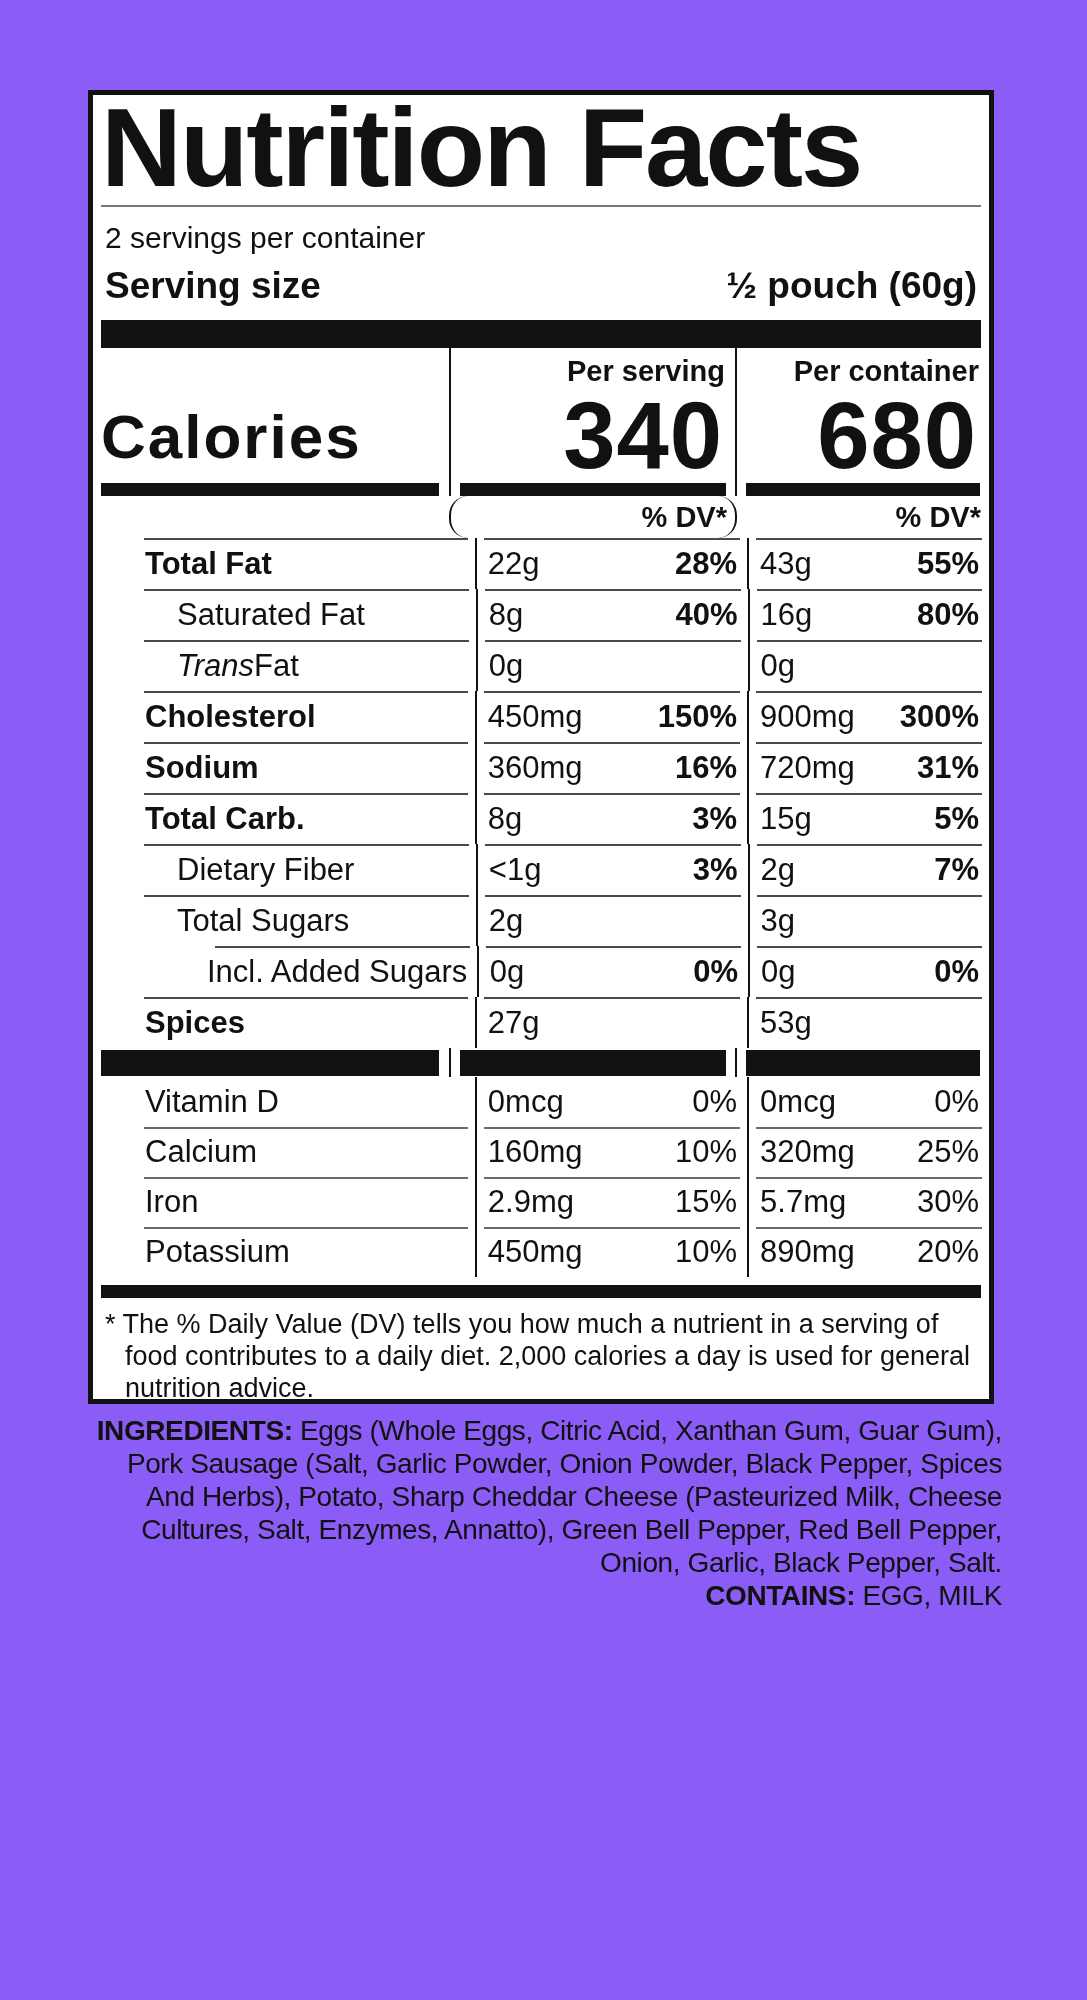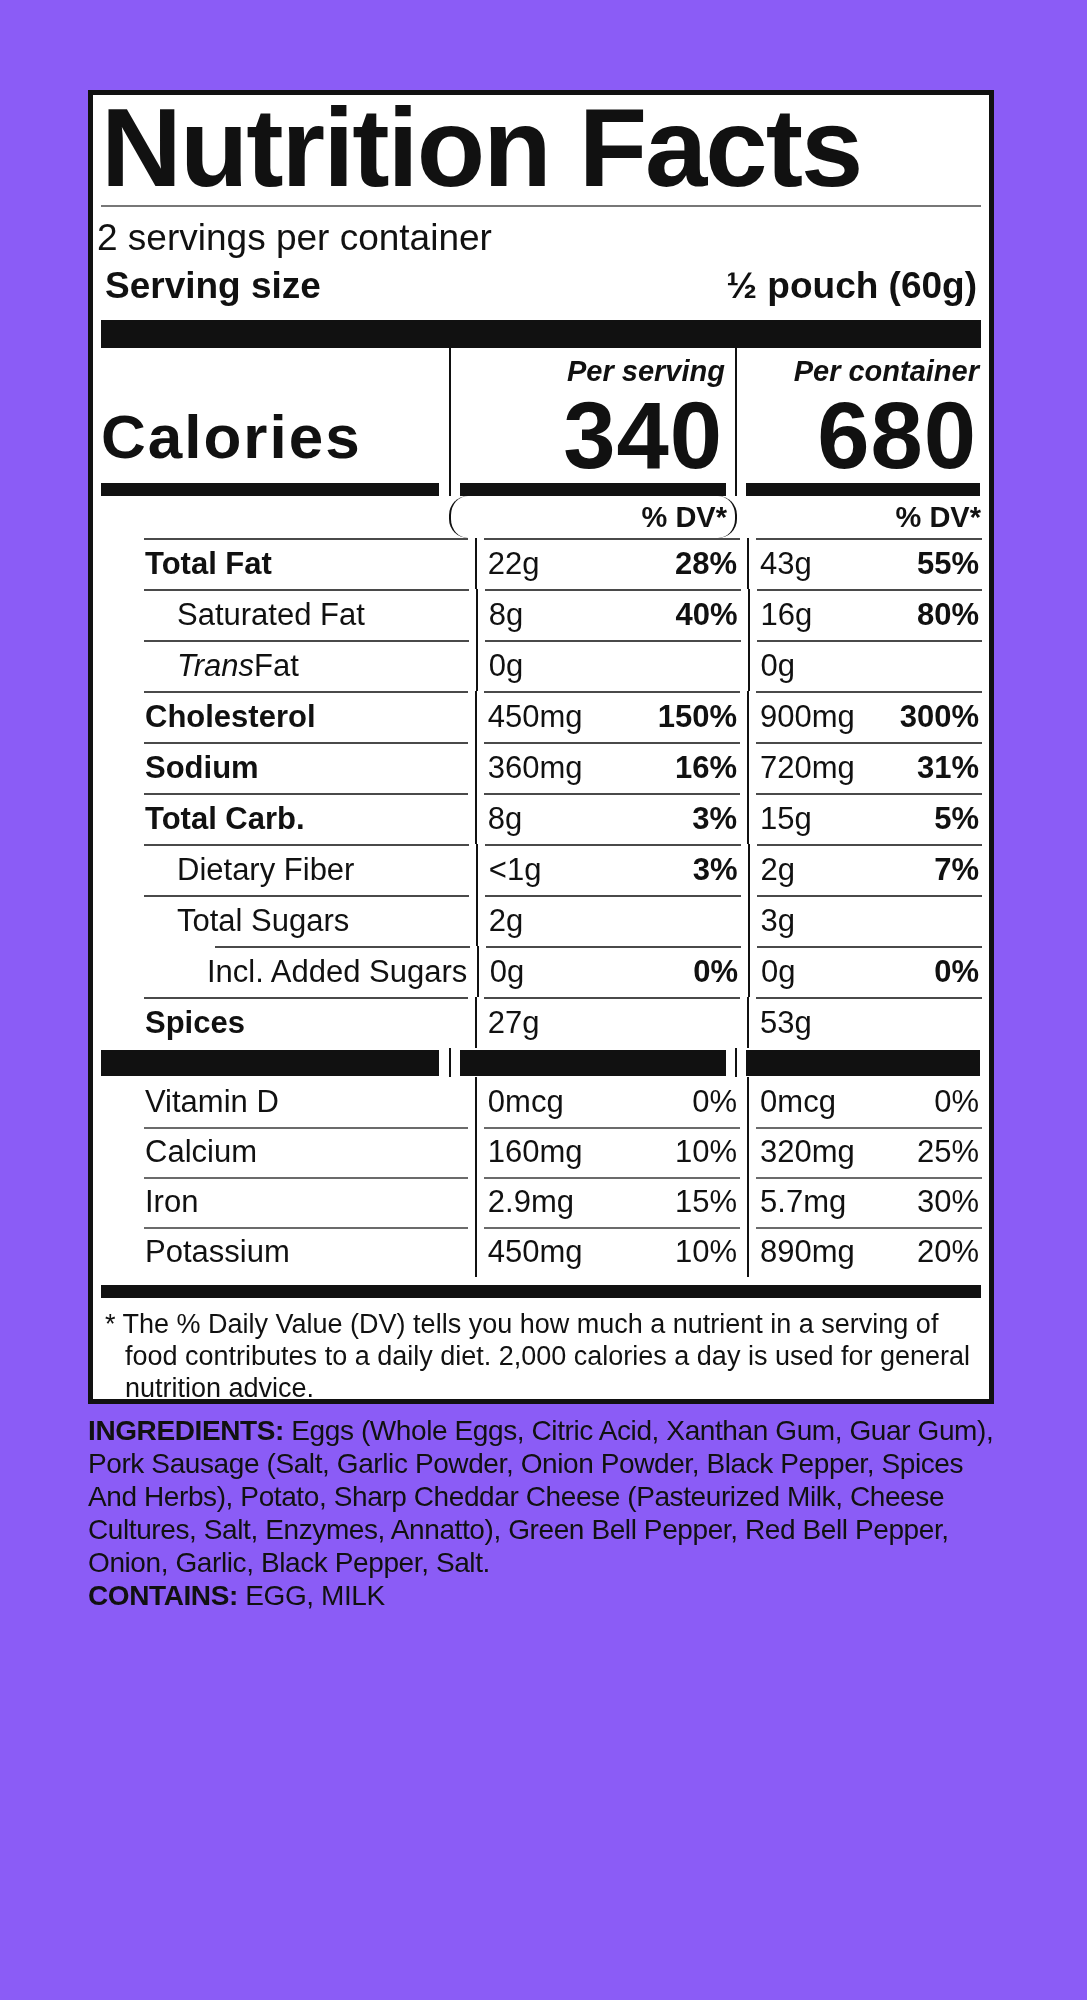--- a/index.html
+++ b/index.html
@@ -15,35 +15,35 @@
     position: absolute; left: 88px; top: 90px;
     width: 906px; height: 1314px;
     border: 5px solid #111; background: #fff;
   }
   .title {
     margin: 0px 4px 0 8px;
     font-size: 112px; line-height: 106px; font-weight: 900;
     letter-spacing: -2px; white-space: nowrap;
   }
   .titlerule { height: 2px; background: #777; margin: 4px 8px 0; }
-  .servline { font-size: 37px; line-height: 46px; margin: 8px 0 0 4px; }
+  .servline { font-size: 30px; line-height: 46px; margin: 8px 0 0 12px; }
   .ssrow {
     display: flex; justify-content: space-between; align-items: baseline;
     font-weight: 700; font-size: 37px; line-height: 44px; margin: 3px 12px 0;
   }
   .topbar { height: 28px; background: #111; margin: 12px 8px 0; }
 
   
   .nrow { display: flex; }
   .cell { position: relative; }
   .cname { width: 356px; }
   .cserv { width: 288px; border-left: 2px solid #111; border-right: 2px solid #111; }
   .ccont { width: 252px; }
 
-  .hdr { height: 42px; font-style: italic; }
+  .hdr { height: 42px; }
   .hdr .cserv, .hdr .ccont {
     display: flex; align-items: flex-end; justify-content: flex-end;
     font-weight: 900; font-size: 29px; padding: 0 10px 2px;
   }
   .calrow { height: 92px; }
   .calrow .cname {
     display: flex; align-items: center; padding-left: 8px;
     font-weight: 900; font-size: 62px; letter-spacing: 2px;
   }
   .calnum {
@@ -91,21 +91,21 @@
   .fullbar { height: 13px; background: #111; margin: 8px 8px 0; }
 
   .foot {
     font-size: 27px; line-height: 32px; margin: 10px 16px 0 12px;
     padding-left: 20px; text-indent: -20px;
   }
 
   
   .ing {
     position: absolute; left: 88px; top: 1414px; width: 914px;
-    font-size: 28px; line-height: 33px; letter-spacing: -0.4px;
+    font-size: 28px; line-height: 33px; letter-spacing: -0.4px; text-align: right;
   }
   .ing b { font-weight: 700; }
 </style>
 </head>
 <body>
 
 <div class="canvas">
 
   <div class="lbl">
     <div class="title">Nutrition Facts</div>

